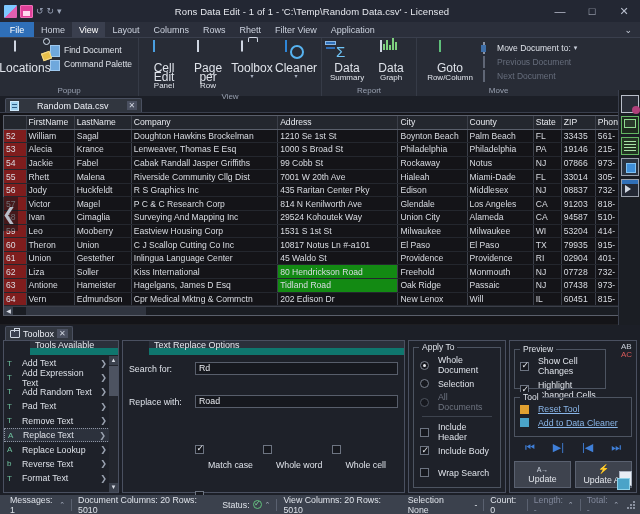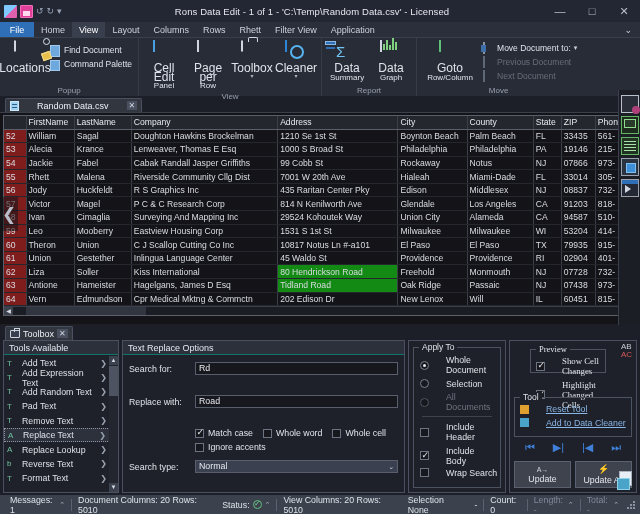--- a/index.html
+++ b/index.html
@@ -169,22 +169,22 @@
     height:14px; display:flex; align-items:center; gap:3px; padding:0 4px;
     background:#31363f; border:1px solid #4a5060; border-bottom:none; border-radius:2px 2px 0 0;
     font-size:9px; color:#eceff5;
   }
   .ic-tb{width:10px;height:8px;border:1px solid #cfd6e2;border-radius:1px;background:#3a4050;position:relative;}
   .ic-tb:before{content:'';position:absolute;left:3px;top:-2.5px;width:4px;height:2.5px;border:1px solid #cfd6e2;border-bottom:none;}
   .tbbody { position:absolute; left:3px; right:3px; top:15px; bottom:2px; display:flex; gap:3px; }
 
   .panel { border:1px solid #4a5060; background:#1e2129; position:relative; }
   .panelhdr {
-    height:14px; background:#2b303b; border-bottom:1px solid #0f766e;
-    display:flex; align-items:center; padding:0 5px; font-size:9px; color:#e4e7ed;
+    height:14px; background:#2b303b; border-bottom:7px solid #0f766e;
+    display:flex; align-items:center; padding:0 5px; font-size:9px; color:#e4e7ed;margin-left:26px;
   }
   
   .toolspanel { width:116px; flex:0 0 116px; }
   .toolslist { position:absolute; top:15px; left:0; right:0; bottom:0; overflow:hidden; }
   .toolitem {
     height:14.4px; display:flex; align-items:center; gap:4px; padding:0 2px 0 3px; font-size:8.8px; color:#dde1e8;
     position:relative;
   }
   .toolitem.sel { border:1px dotted #8e95a3; background:#2c313c; }
   .toolitem .chev { margin-left:auto; color:#9aa2b0; font-size:8px; padding-right:9px; }
@@ -209,32 +209,32 @@
   }
   .fselect .cv { margin-left:auto; font-size:7px; color:#c4cad6; }
   .cbrow { display:flex; align-items:center; gap:4px; margin-left:66px; margin-bottom:4px; }
   .cb {
     width:9px; height:9px; background:#16181e; border:1px solid #6d7481; flex:0 0 9px;
     position:relative;
   }
   .cb.on:after {
     content:'✓'; position:absolute; left:0.5px; top:-2.5px; font-size:9px; color:#e8eaef; line-height:11px;
   }
-  .cbtxt { font-size:8.8px; color:#dfe3ea; margin-right:6px; }
+  .cbtxt { font-size:8.8px; color:#dfe3ea; margin-right:6px;margin-top:32px; }
 
   
   .applypanel { width:98px; flex:0 0 98px; }
   .fieldset {
     position:absolute; border:1px solid #4d5461; margin:0;
   }
   .fsleg { position:absolute; top:-6px; left:5px; background:#1e2129; padding:0 3px; font-size:8.5px; color:#dfe3ea; }
   .radio { width:9px; height:9px; border-radius:50%; border:1px solid #7a808d; background:#16181e; flex:0 0 9px; position:relative; }
   .radio.on:after { content:''; position:absolute; left:2px; top:2px; width:3px; height:3px; border-radius:50%; background:#e8eaef; }
   .radio.dim { border-color:#4e545f; }
-  .optline { display:flex; align-items:center; gap:17px; margin-bottom:3.5px; font-size:8.8px; color:#dfe3ea; }
+  .optline { display:flex; align-items:center; gap:9px; margin-bottom:3.5px; font-size:8.8px; color:#dfe3ea; }
   .optline.dim { color:#6e7480; }
   .hr { height:1px; background:#3d434e; margin:4px 2px 5px 2px; }
 
   
   .previewpanel { width:128px; flex:0 0 128px; position:relative; }
   .link { color:#8ab6e8; text-decoration:underline; font-size:8.8px; }
   .navbtns { display:flex; justify-content:space-around; align-items:center; padding:3px 6px 2px 6px; }
   .navbtns span { color:#3f7fd8; font-size:11px; line-height:11px; }
   .updrow { display:flex; gap:4px; padding:0 4px; }
   .updbtn {
@@ -761,21 +761,21 @@
           </div>
         </div>
       </div>
 
       <div class="panel previewpanel">
         <span class="abc-icon">
           <span>AB</span><br>
           <span class="r">AC</span>
         </span>
 
-        <div class="fieldset" style="left:20px;right:30px;top:8px;height:24px;font-family:Liberation Serif, serif;">
+        <div class="fieldset" style="left:4px;right:30px;top:8px;height:40px;">
           <span class="fsleg">Preview</span>
           <div style="padding:6px 5px 0 5px;">
             <div class="optline">
               <span class="cb on"></span>
               <span>Show Cell Changes</span>
             </div>
             <div class="optline">
               <span class="cb on"></span>
               <span>Highlight Changed Cells</span>
             </div>

